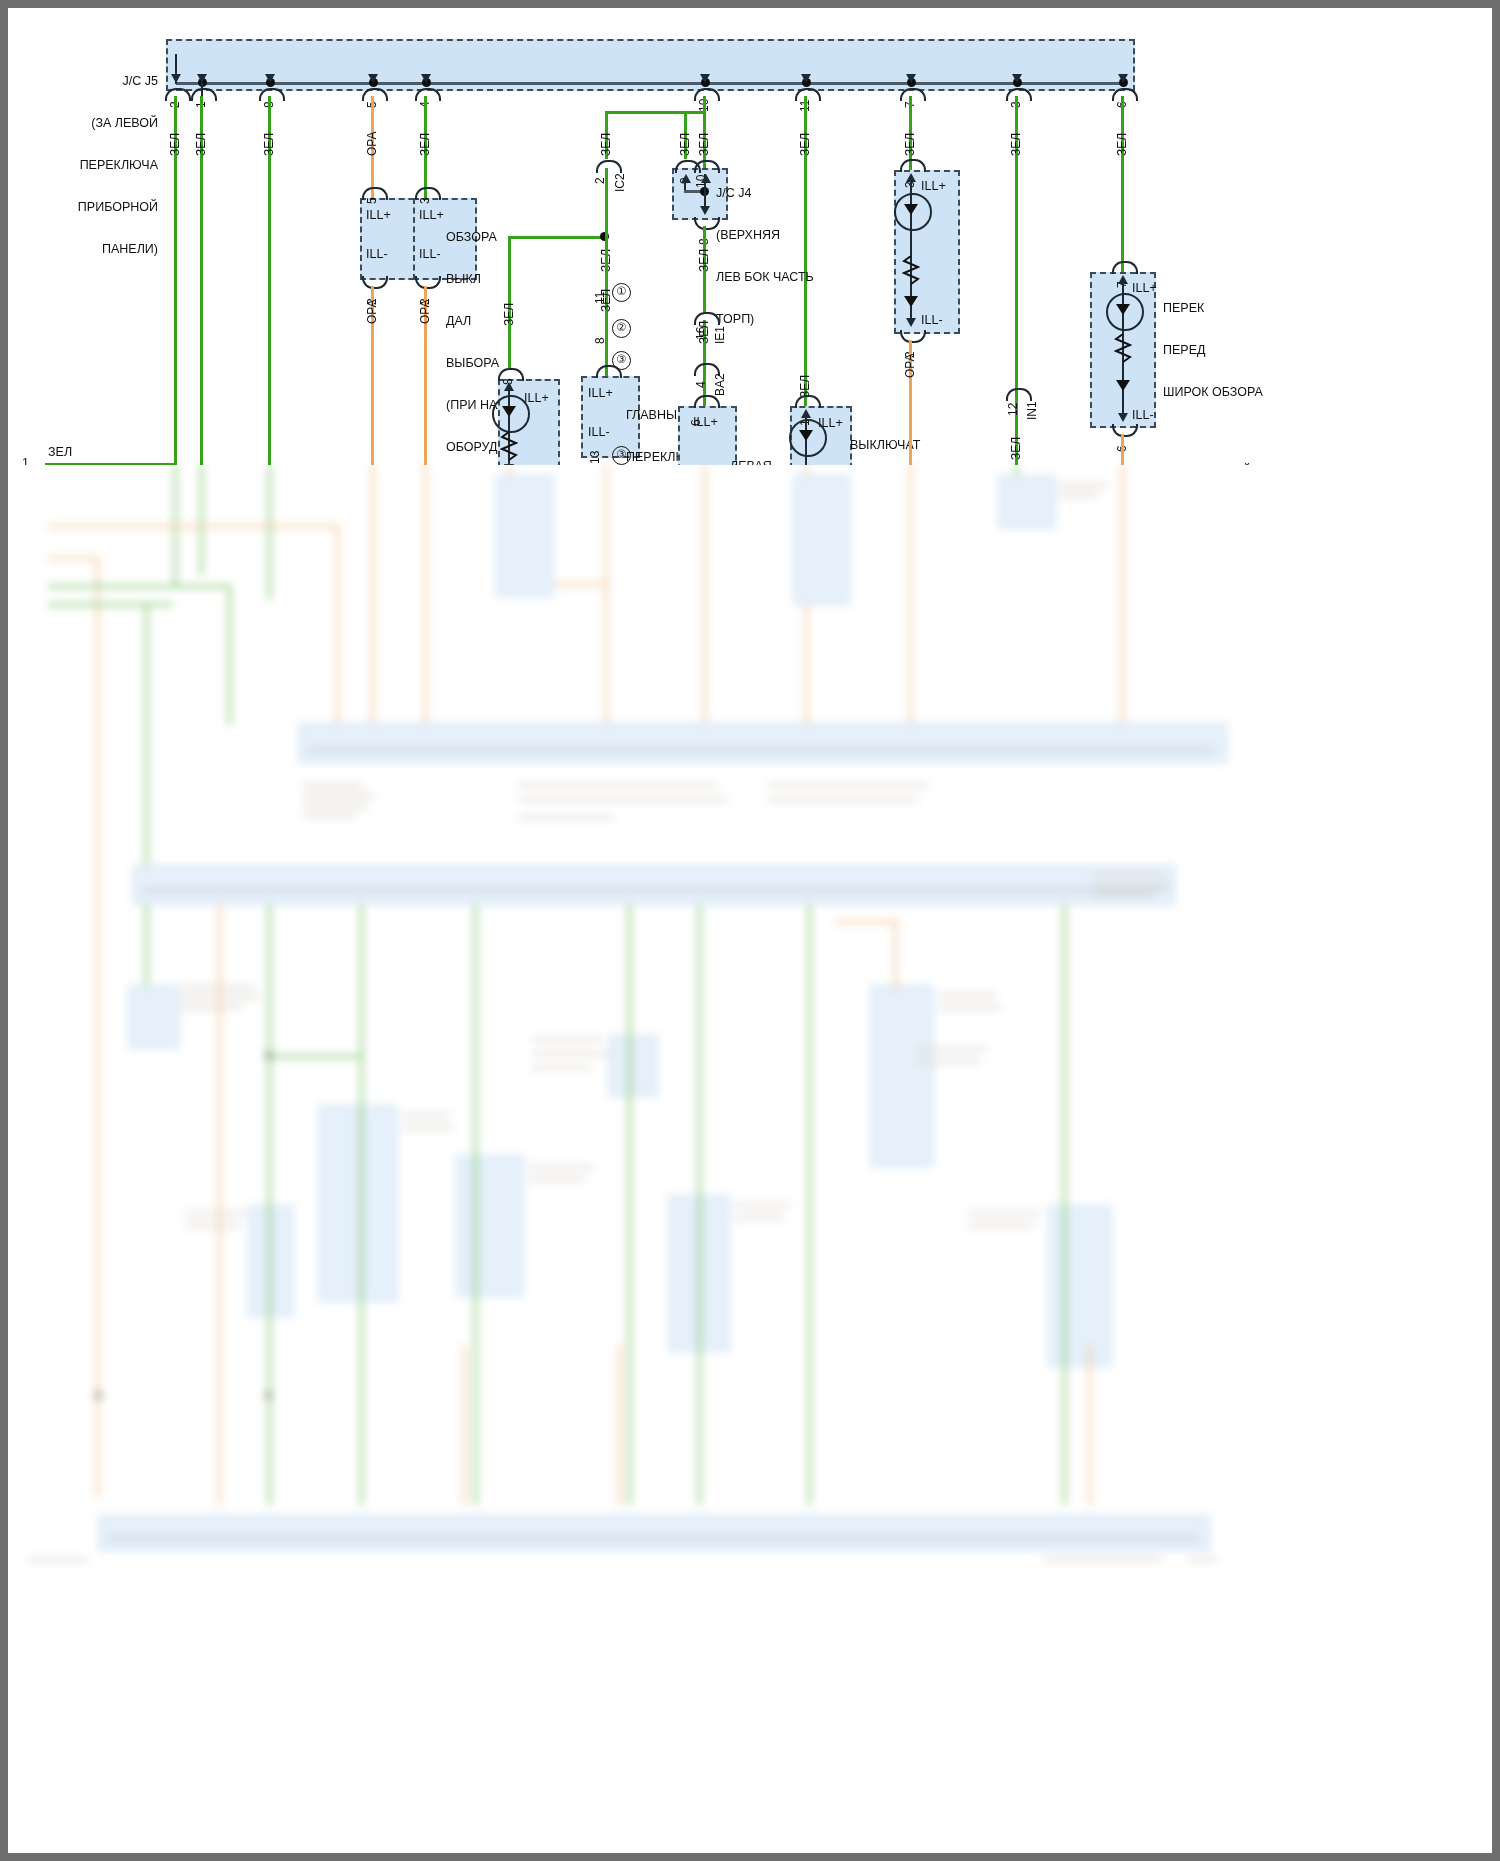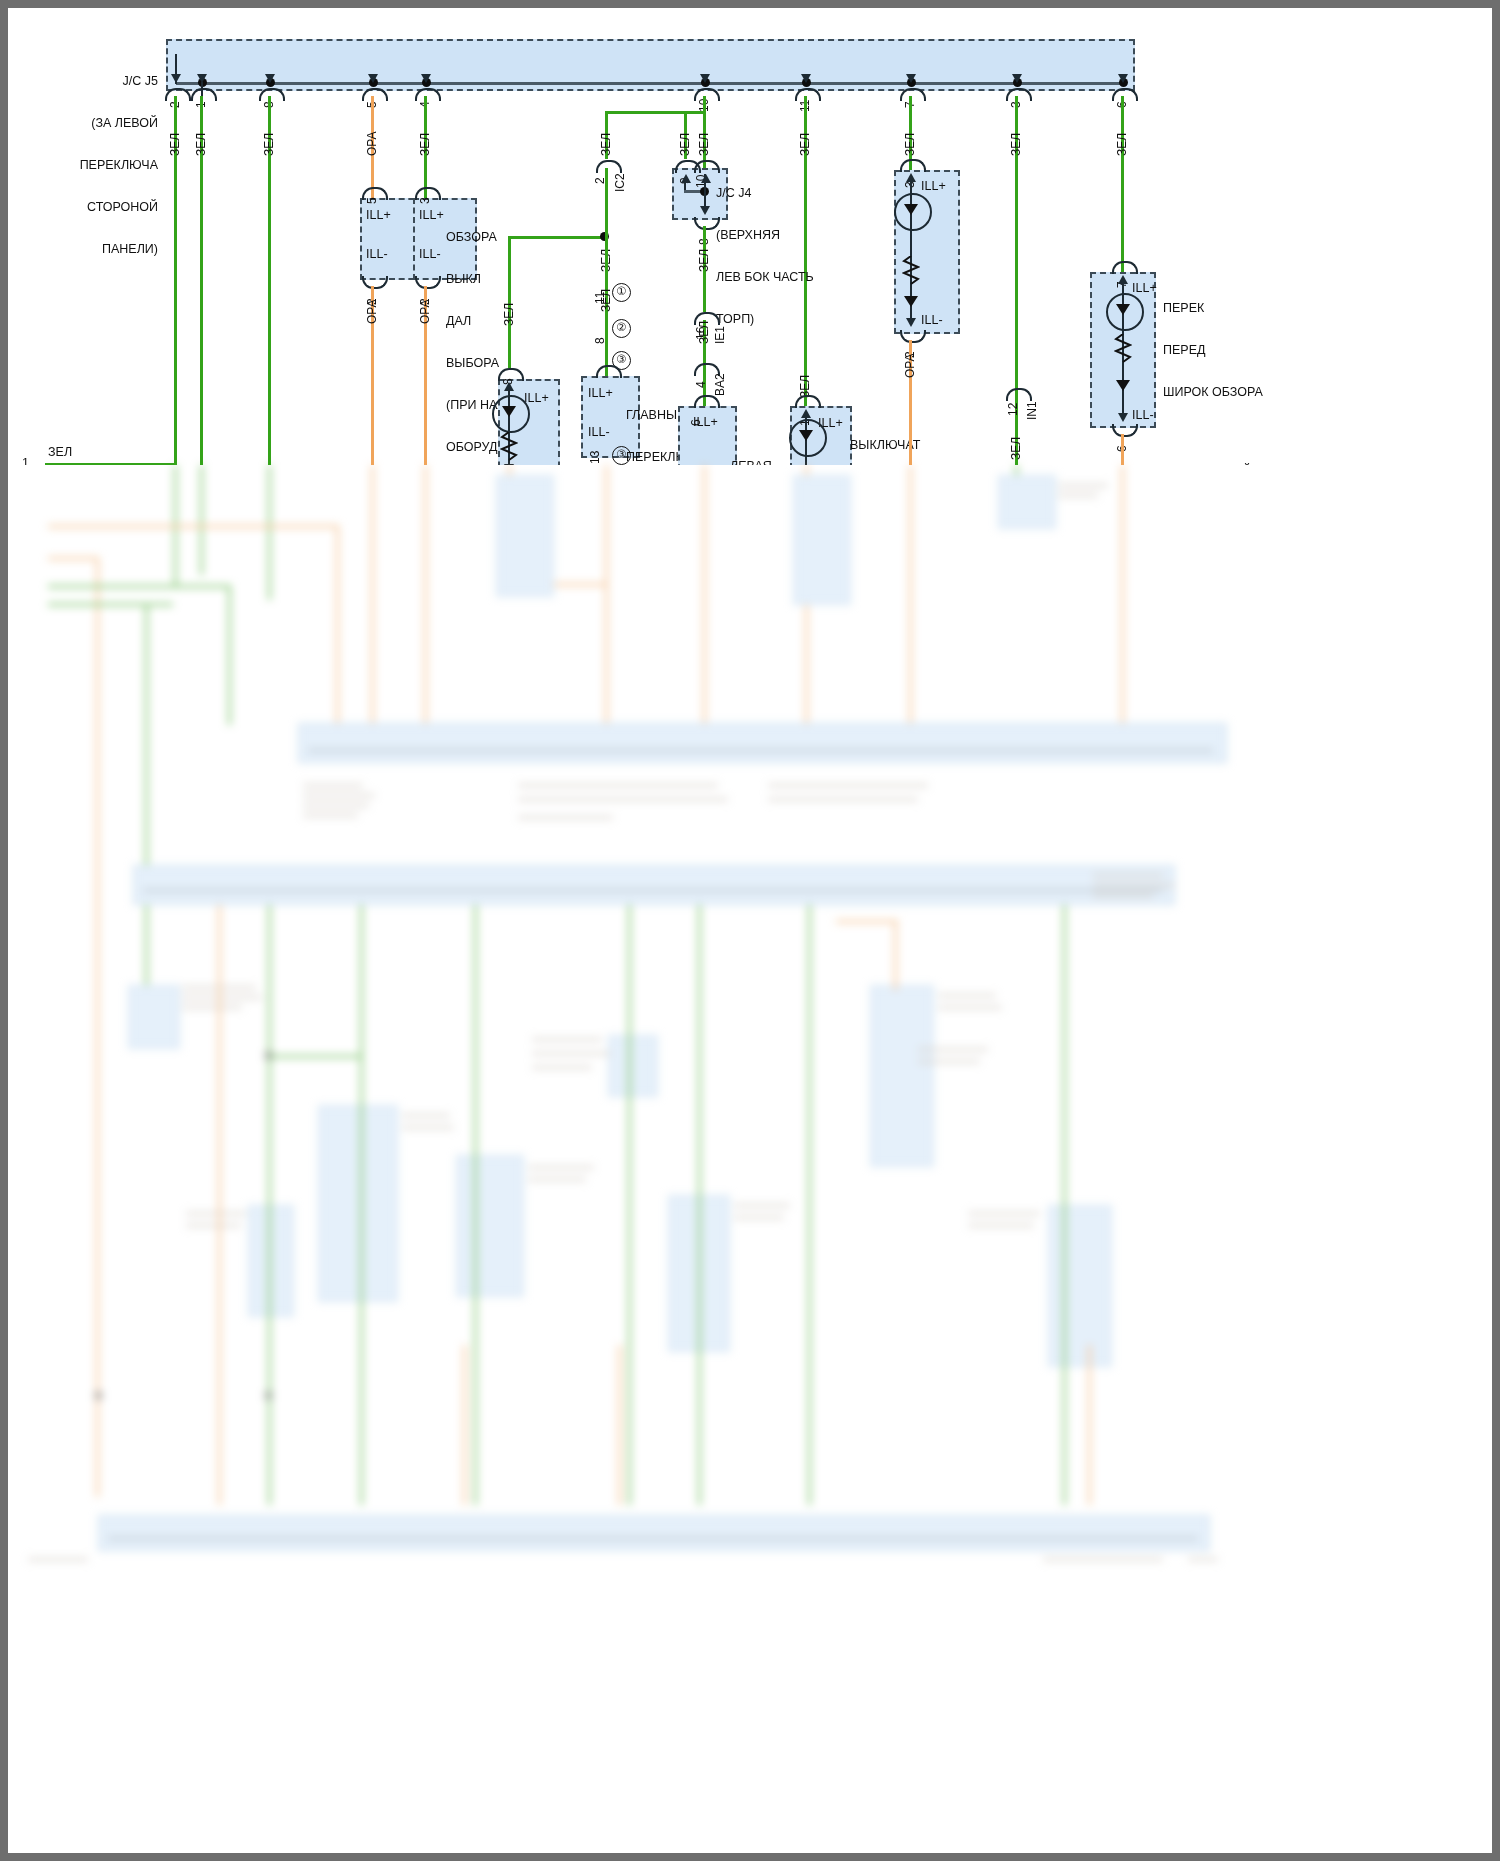--- a/index.html
+++ b/index.html
@@ -53,21 +53,21 @@
   <div id="sheet">
 
     <div id="focus">
 
       <div class="bus" style="left:158px;top:31px;width:965px;height:48px;"></div>
       <div class="busline" style="left:168px;top:74px;width:946px;"></div>
       <div class="lbl r" style="left:10px;top:38px;width:140px;">
         <div>J/C J5</div>
         <div>(ЗА ЛЕВОЙ</div>
         <div>ПЕРЕКЛЮЧА</div>
-        <div>СТОРОНОЙ</div>
+        <div>ПРИБОРНОЙ</div>
         <div>ПАНЕЛИ)</div>
       </div>
 
       <div class="vline" style="left:167px;top:46px;height:30px;"></div>
       <div class="arr" style="left:163px;top:66px;"></div>
       <div class="conn" style="left:157px;top:80px;"></div>
       <div class="pin" style="left:160px;top:100px;">2</div>
       <div class="wire v" style="left:166px;top:88px;height:370px;"></div>
       <div class="wlab" style="left:160px;top:148px;">ЗЕЛ</div>
 

